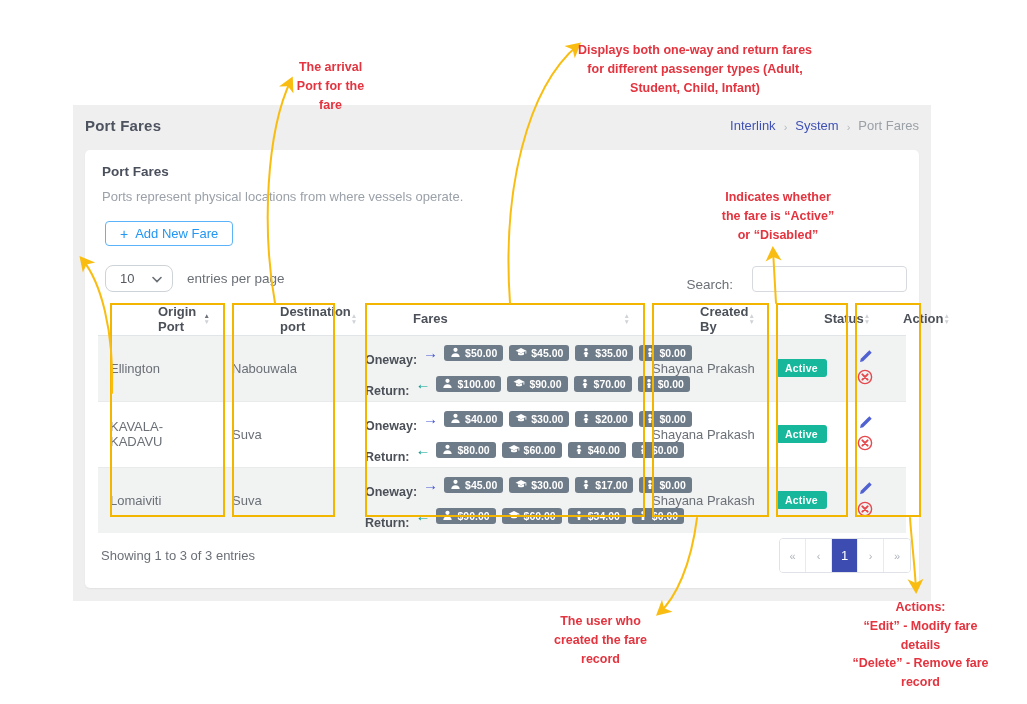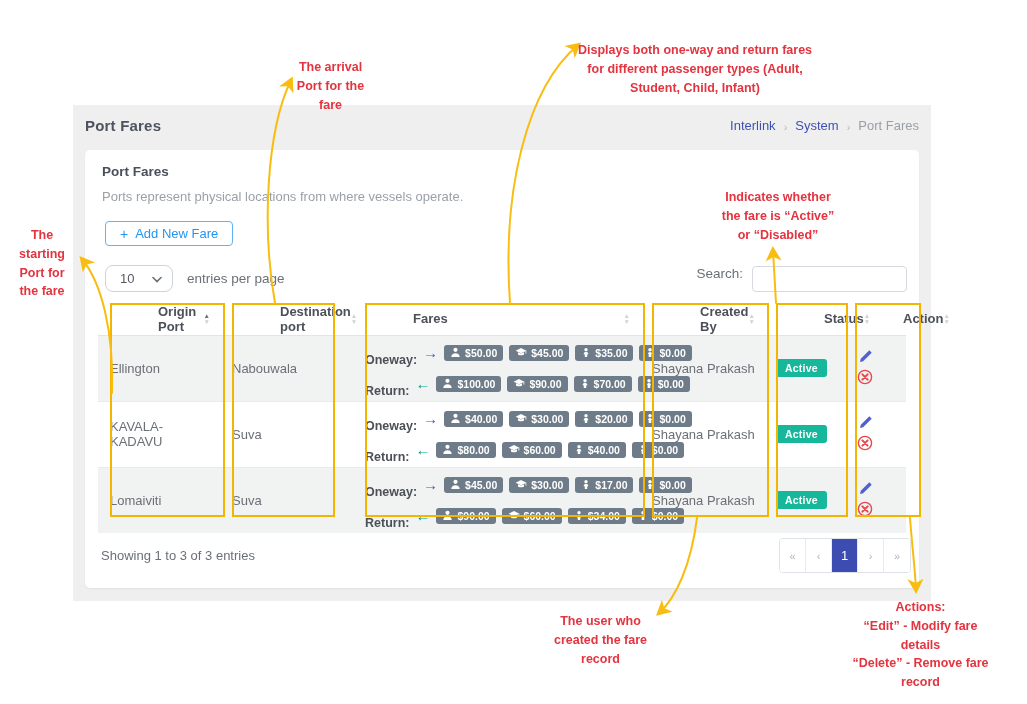--- a/index.html
+++ b/index.html
@@ -26,21 +26,21 @@
     background:#fff; border:1px solid #5cb3f7; border-radius:4px; color:#2196f3;
     font-size:13px; display:flex; align-items:center; gap:7px; cursor:pointer;
     font-family:"Liberation Sans",sans-serif; }
   .btn-add .plus { font-size:14px; line-height:1; }
 
   .entries-select { position:absolute; left:20px; top:115px; width:68px; height:27px;
     border:1px solid #ced3d8; border-radius:8px; background:#fff; display:flex;
     align-items:center; justify-content:space-between; padding:0 10px 0 14px;
     font-size:13px; color:#555a62; cursor:pointer; }
   .entries-label { position:absolute; left:102px; top:121px; font-size:13.5px; color:#6b7077; }
-  .search-wrap { position:absolute; right:12px; top:116px; display:flex; align-items:flex-start; gap:9px; }
+  .search-wrap { position:absolute; right:12px; top:116px; display:flex; align-items:flex-end; gap:19px; }
   .search-label { font-size:13.5px; color:#6b7077; }
   .search-input { width:155px; height:26px; border:1px solid #d6dade; border-radius:4px;
     padding:0 8px; font-size:13px; color:#555; background:#fff; outline:none; }
 
   
   table.fares { position:absolute; left:13px; top:153px; width:808px;
     border-collapse:collapse; table-layout:fixed; }
   table.fares th { height:32px; text-align:left; font-size:13px; font-weight:bold;
     color:#4c5159; padding:0 10px 0 12px; border-bottom:1px solid #e2e5e8; cursor:pointer; }
   table.fares th .th-inner { display:flex; align-items:center; justify-content:space-between;margin-left:48px; }
@@ -521,24 +521,20 @@
     <g fill="none" stroke="#f9bd12" stroke-width="2" stroke-linecap="round">
       <path d="M112,393 C114,330 101,282 82,259" marker-end="url(#ah)"></path>
       <path d="M275,303 C262,230 266,132 291,80" marker-end="url(#ah)"></path>
       <path d="M510,303 C502,190 527,88 578,45" marker-end="url(#ah)"></path>
       <path d="M776,303 L773,250" marker-end="url(#ah)"></path>
       <path d="M697,518 C691,565 676,598 659,613" marker-end="url(#ah)"></path>
       <path d="M910,518 C912,545 915,568 916,590" marker-end="url(#ah)"></path>
     </g>
   </svg>
 
-  <div class="annotation" style="left:3px;  top:226px; width:78px;">The
-starting
-Port for
-the fare</div>
   <div class="annotation" style="left:283px; top:58px;  width:95px;">The arrival
 Port for the
 fare</div>
   <div class="annotation" style="left:575px; top:18px;  width:240px;margin-top:23px;">Displays both one-way and return fares
 for different passenger types (Adult,
 Student, Child, Infant)</div>
   <div class="annotation" style="left:708px; top:188px; width:140px;">Indicates whether
 the fare is “Active”
 or “Disabled”</div>
   <div class="annotation" style="left:548px; top:612px; width:105px;">The user who

